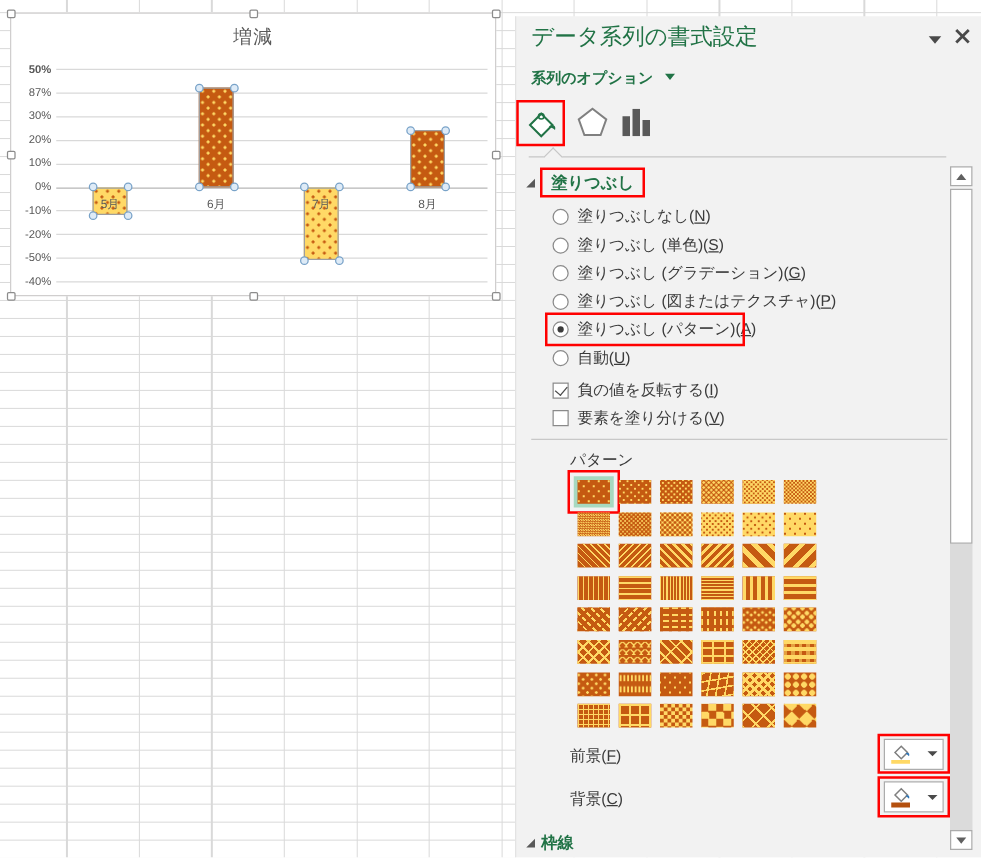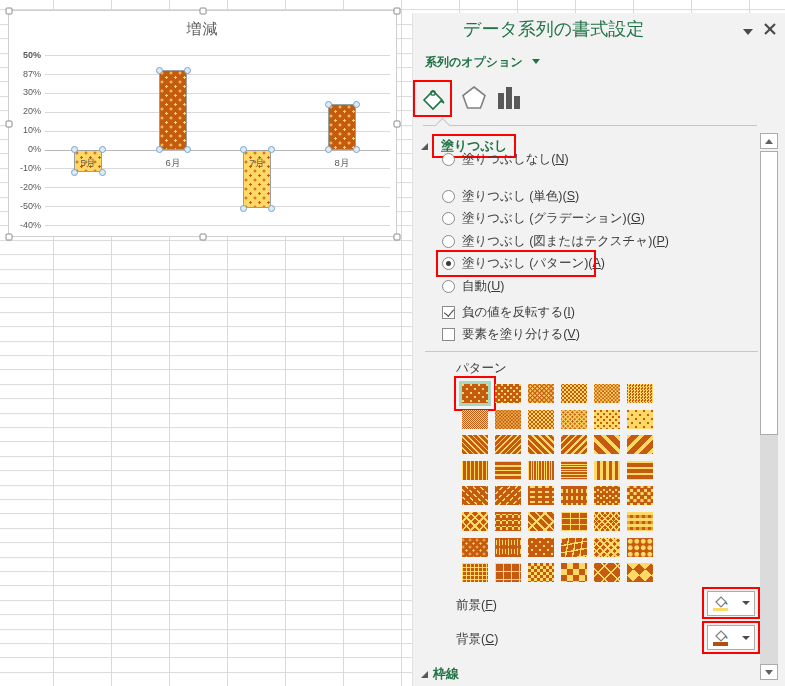--- a/index.html
+++ b/index.html
@@ -36,21 +36,21 @@
     background-size:9px 9px; background-position:2px 2px,6.5px 6.5px;}
   .cat{position:absolute; z-index:3; width:32px; text-align:center; font-size:9.5px; color:#595959;}
   .hnd{position:absolute; z-index:4; width:7px; height:7px; border-radius:50%;
     background:#DEEBF7; border:1px solid #78A2C8;}
   .fh{position:absolute; width:7px; height:7px; background:#fff; border:1px solid #8C8C8C;
     border-radius:1.5px; transform:translate(-50%,-50%); z-index:5;}
 
   
   .panel{position:absolute; left:412px; top:13px; width:373px; height:673px;
     background:#F2F2F2; border-left:1px solid #E3E3E3; font-size:12.5px; color:var(--txt);}
-  .pane-title{position:absolute; left:12px; top:4px; font-size:18px; color:var(--green); white-space:nowrap;margin-left:38px;}
+  .pane-title{position:absolute; left:12px; top:4px; font-size:18px; color:var(--green); white-space:nowrap;}
   .hdr-caret{position:absolute; left:330px; top:16px; width:0; height:0;
     border-left:5px solid transparent; border-right:5px solid transparent; border-top:6px solid #4A4A4A;}
   .hdr-close{position:absolute; left:350px; top:9px; width:14px; height:14px;}
   .series-opt{position:absolute; left:12px; top:41px; color:var(--green); font-weight:bold; font-size:12px;}
   .series-opt .dd{display:inline-block; margin-left:9px; width:0; height:0; vertical-align:2px;
     border-left:4.5px solid transparent; border-right:4.5px solid transparent; border-top:5px solid var(--green);}
 
   .tabbox{position:absolute; left:0; top:67px; width:39px; height:37px; border:2px solid var(--red);
     display:flex; align-items:center; justify-content:center;}
   .tab{position:absolute; cursor:pointer;}
@@ -247,21 +247,21 @@
     </svg>
     <div class="tabline">
         <span class="notch"></span>
       </div>
 
     <div class="sec-tri" style="left:8px;top:130px"></div>
     <div class="fill-hdr-box">
       <span class="sec-label">塗りつぶし</span>
     </div>
 
-    <div class="opt" style="top:136px">
+    <div class="opt" style="top:150px">
       <span class="radio"></span>
       <span class="lbl"><span>塗りつぶしなし(</span><u>N</u><span>)</span></span>
     </div>
     <div class="opt" style="top:173px">
       <span class="radio"></span>
       <span class="lbl"><span>塗りつぶし (単色)(</span><u>S</u><span>)</span></span>
     </div>
     <div class="opt" style="top:195px">
       <span class="radio"></span>
       <span class="lbl"><span>塗りつぶし (グラデーション)(</span><u>G</u><span>)</span></span>

